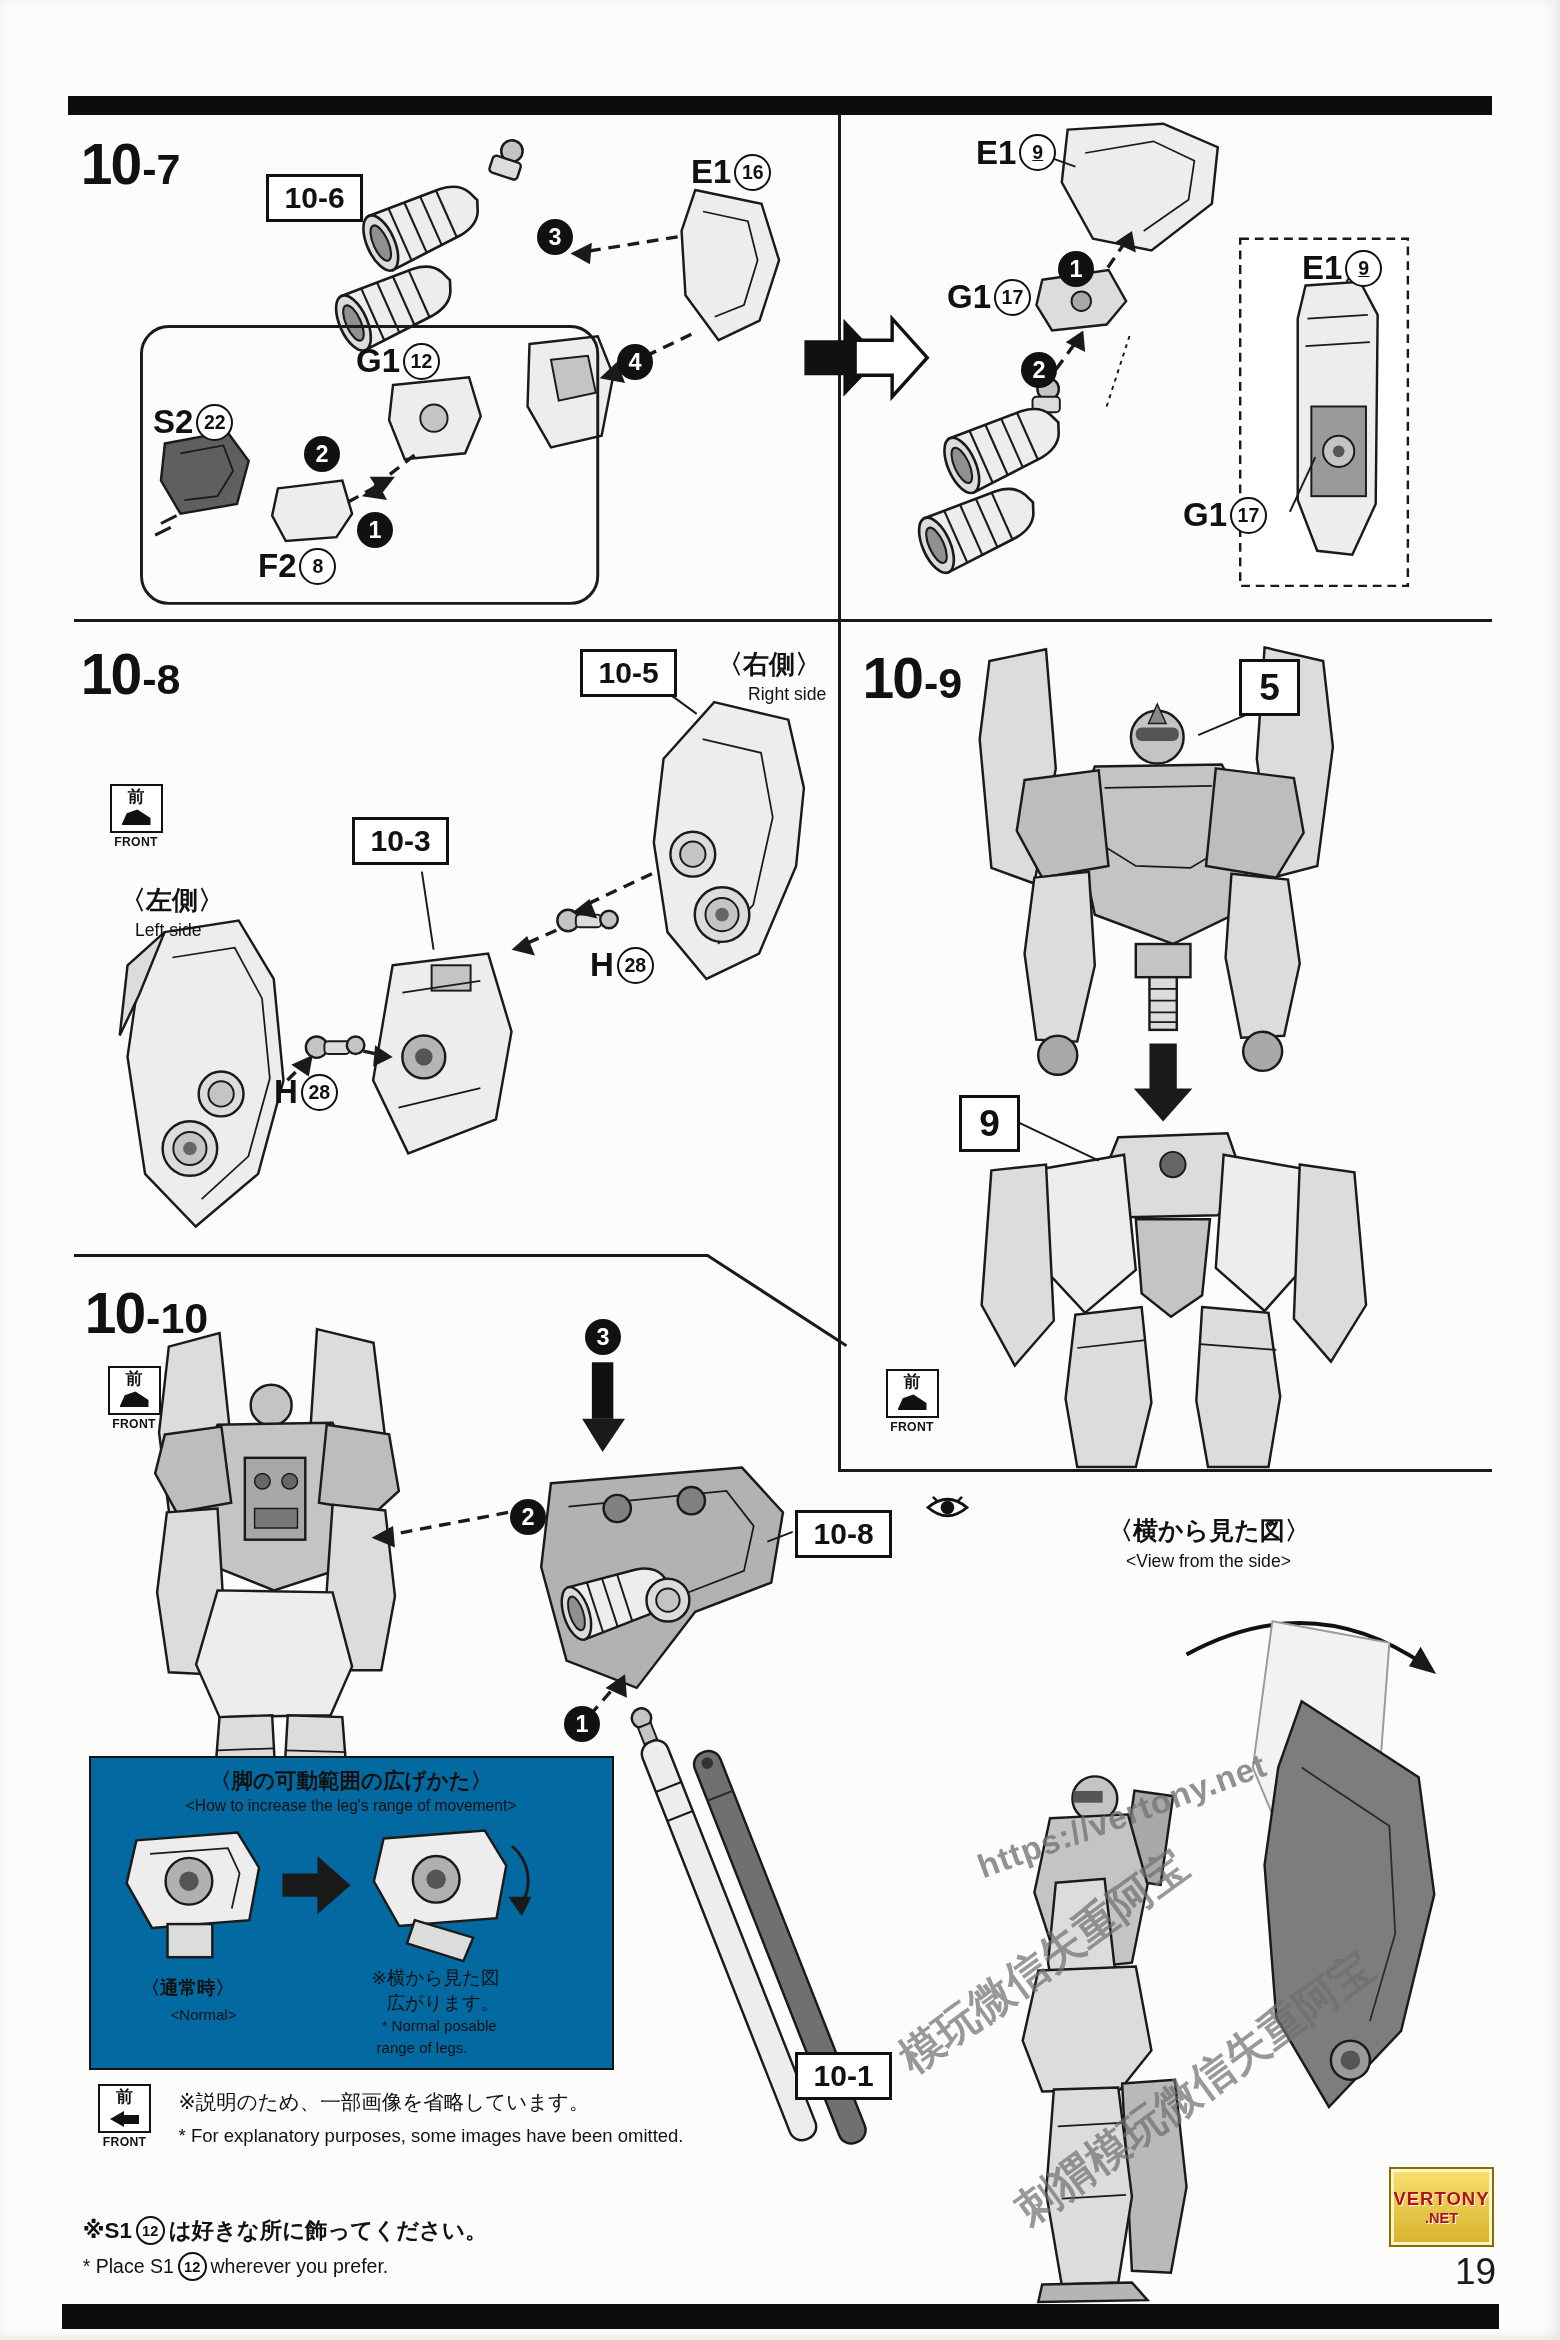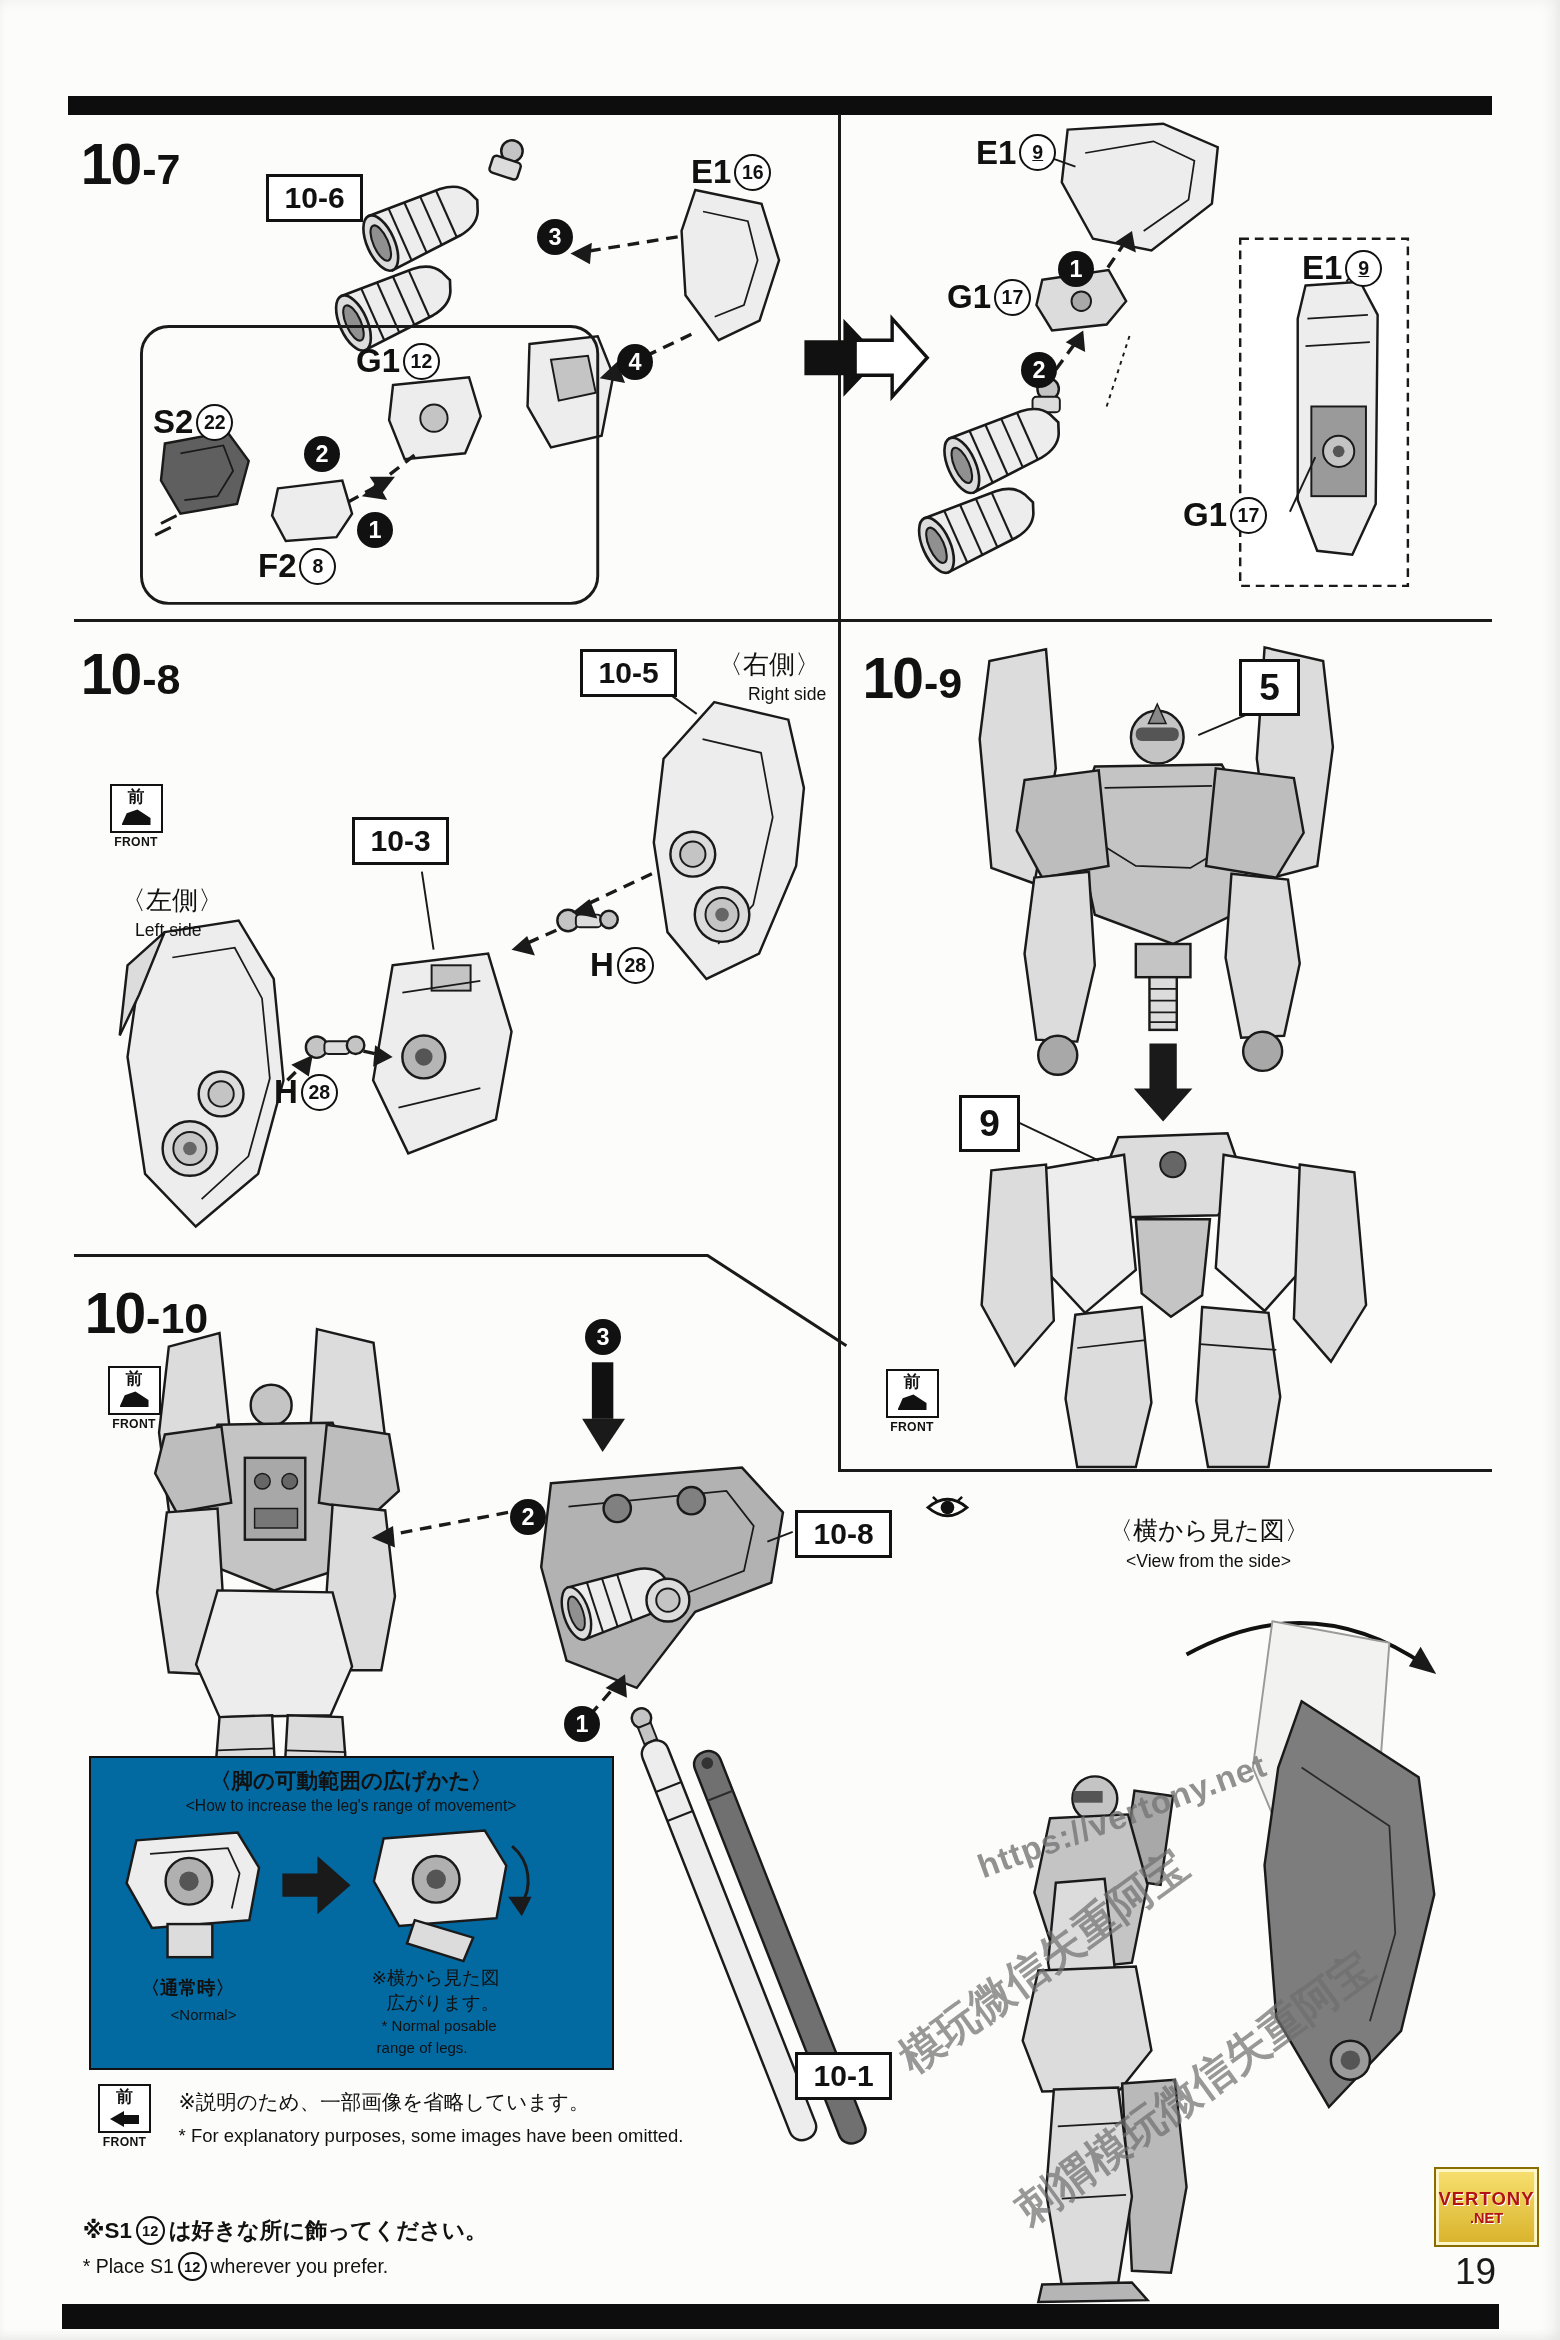--- a/index.html
+++ b/index.html
@@ -26,35 +26,35 @@
   .front-ind{position:absolute;width:72px;text-align:center;}
   .fbox{width:53px;height:49px;border:2.4px solid #111;background:#fff;margin:0 auto;
         display:flex;flex-direction:column;align-items:center;padding-top:2.9px;box-sizing:border-box;}
   .fjp{font-size:16.6px;font-weight:bold;line-height:1;}
   .ffoot{width:29px;height:15.6px;background:#111;margin-top:3.9px;
          clip-path:polygon(0 100%,18% 25%,55% 0,100% 55%,100% 100%);}
   .farrow{display:flex;align-items:center;margin-top:5.9px;}
   .farrow .tri{width:0;height:0;border-top:8.8px solid transparent;border-bottom:8.8px solid transparent;border-right:14.6px solid #111;}
   .farrow .bar2{width:14.6px;height:8.8px;background:#111;}
   .fen{font-size:12.2px;font-weight:bold;margin-top:2px;letter-spacing:0.3px;}
-  .jp-big{position:absolute;font-size:26px;font-weight:normal;white-space:nowrap;}
+  .jp-big{position:absolute;font-size:26px;font-weight:bold;white-space:nowrap;}
   .en-sm{position:absolute;font-size:17.6px;white-space:nowrap;}
   .legbox{position:absolute;border:2.9px solid #111;background:#0369a1;}
   .legttl{position:absolute;width:100%;text-align:center;font-weight:bold;font-size:21.5px;}
   .legttl2{position:absolute;width:100%;text-align:center;font-size:15.6px;}
   .note-jp{position:absolute;font-size:18.5px;white-space:nowrap;}
   .note-en{position:absolute;font-size:15px;white-space:nowrap;}
   .omit-jp{font-size:20.5px;}
   .omit-en{font-size:18.5px;max-width:527px;}
   .s1line{position:absolute;display:flex;align-items:center;font-weight:bold;font-size:22.4px;white-space:nowrap;}
   .s1line-en{font-weight:normal;font-size:19.5px;}
   .wm{position:absolute;color:rgba(118,118,118,.8);font-weight:bold;white-space:nowrap;pointer-events:none;}
   .logo{position:absolute;width:101px;height:76px;background:linear-gradient(180deg,#f8e070,#d8b22a);
         border:2.9px solid #8a6d00;box-shadow:inset 0 0 0 2.9px #fff6c8;display:flex;flex-direction:column;
-        align-items:center;justify-content:center;margin-left:45px;}
+        align-items:center;justify-content:center;}
   .logo .lt{color:#b31212;font-weight:bold;font-size:18.5px;letter-spacing:1px;text-shadow:1px 1px 0 #fff;}
   .logo .lb{color:#b31212;font-weight:bold;font-size:14.6px;text-shadow:1px 1px 0 #fff;}
   .pagenum{position:absolute;font-size:37px;color:#1a1a1a;text-align:right;}
   
   .s25{stroke:#1a1a1a;stroke-width:2.5;}
   .s20{stroke:#1a1a1a;stroke-width:2;}
   .pw{fill:#ededed;} .pl{fill:#dcdcdc;} .pm{fill:#c4c4c4;} .pd{fill:#a8a8a8;}
   .px{fill:#707070;} .pg{fill:#b2b2b2;}
   .ln{fill:none;stroke:#1a1a1a;stroke-width:1.8;}
   .da{fill:none;stroke:#1a1a1a;stroke-width:3.5;stroke-dasharray:12 8;}

